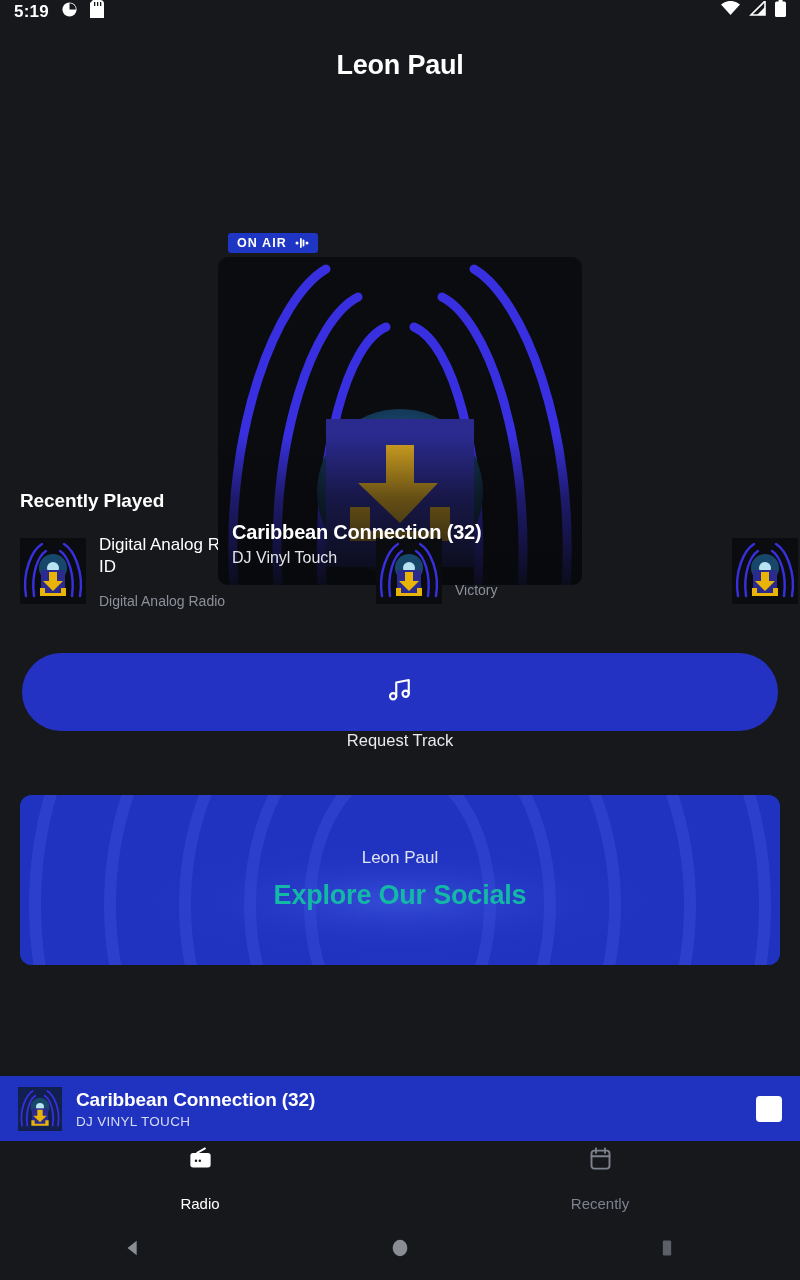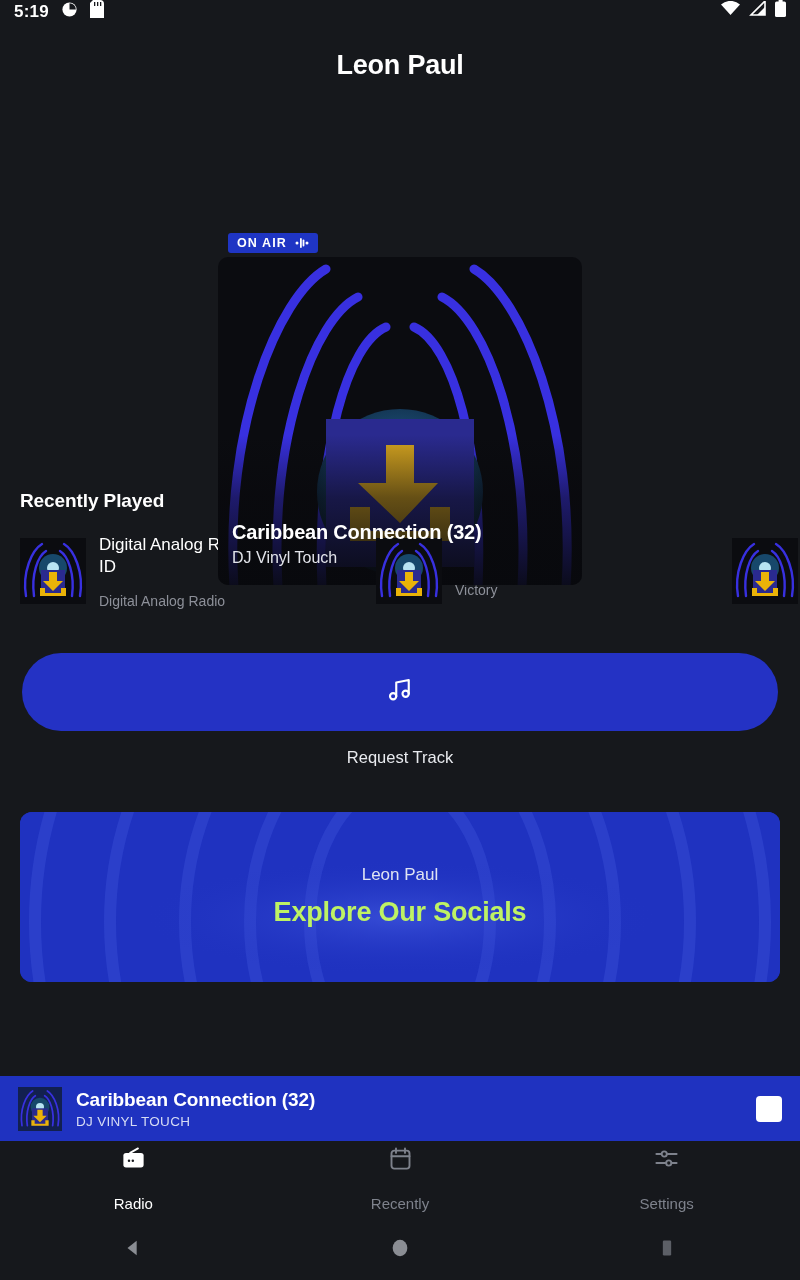--- a/index.html
+++ b/index.html
@@ -73,34 +73,34 @@
   }
   .rp-artist { font-size:14px; color:#8d9099; margin-top:15px; white-space:nowrap; }
 
   
   .actions { display:flex; gap:22px; padding:0 22px; margin-top:44px; }
   .action { flex:1; display:flex; flex-direction:column; align-items:center; }
   .action-btn {
     width:100%; height:78px; background:#2432c4; border-radius:40px;
     display:flex; align-items:center; justify-content:center; border:none; cursor:pointer;
   }
-  .action-label { margin-top:17px; font-size:16.5px; color:#e8eaee; }
+  .action-label { font-size:16.5px; color:#e8eaee; }
 
   
   .socials {
     position:relative; margin:45px 20px 0; height:170px; border-radius:12px;
     overflow:hidden; background:#1f32c0; cursor:pointer;
   }
   .soc-rings { position:absolute; inset:0; }
   .soc-txt {
     position:absolute; inset:0; display:flex; flex-direction:column;
     align-items:center; justify-content:center; gap:12px;
   }
   .soc-sub { font-size:17px; color:#dfe3f2; font-weight:400; }
-  .soc-head { font-size:27px; font-weight:700; color:#bef264; letter-spacing:-.2px; }
+  .soc-head { font-size:27px; font-weight:700; color:#14b8a6; letter-spacing:-.2px; }
 
   
   .mini {
     position:absolute; left:0; right:0; bottom:139px; height:65px;
     background:#1f32c0; display:flex; align-items:center; padding:0 18px;
   }
   .mini-thumb { width:44px; height:44px; flex:0 0 auto; position:relative; }
   .mini-meta { margin-left:14px; min-width:0; flex:1; }
   .mini-title { font-size:19px; font-weight:700; color:#fff; letter-spacing:-.1px; }
   .mini-artist { font-size:13.5px; color:#d6dcf4; margin-top:3px; letter-spacing:.3px; }
@@ -394,30 +394,20 @@
   <div class="navitem dim">
     <span>
       <svg width="27" height="27" viewBox="0 0 24 24" fill="none" stroke="#7e828c" stroke-width="1.7" stroke-linecap="round">
         <rect x="4" y="5" width="16" height="16" rx="2.5"></rect>
         <path d="M8 3v4M16 3v4M4 10h16"></path>
       </svg>
     </span>
     <span class="navlabel">Recently</span>
   </div>
 
-  <div class="navitem dim">
-    <span>
-      <svg width="27" height="27" viewBox="0 0 24 24" fill="none" stroke="#7e828c" stroke-width="1.7" stroke-linecap="round">
-        <path d="M3 8h4M13 8h8M3 16h8M17 16h4"></path>
-        <circle cx="10" cy="8" r="2.3"></circle>
-          <circle cx="14" cy="16" r="2.3"></circle>
-      </svg>
-    </span>
-    <span class="navlabel">Settings</span>
-  </div>
 
 </div>
 
 <div class="sysnav">
   <div class="sys-btn">
     <svg width="22" height="22" viewBox="0 0 24 24">
         <path d="M16 4v16L6 12z" fill="#8a8d93"></path>
       </svg>
   </div>
   <div class="sys-btn">

